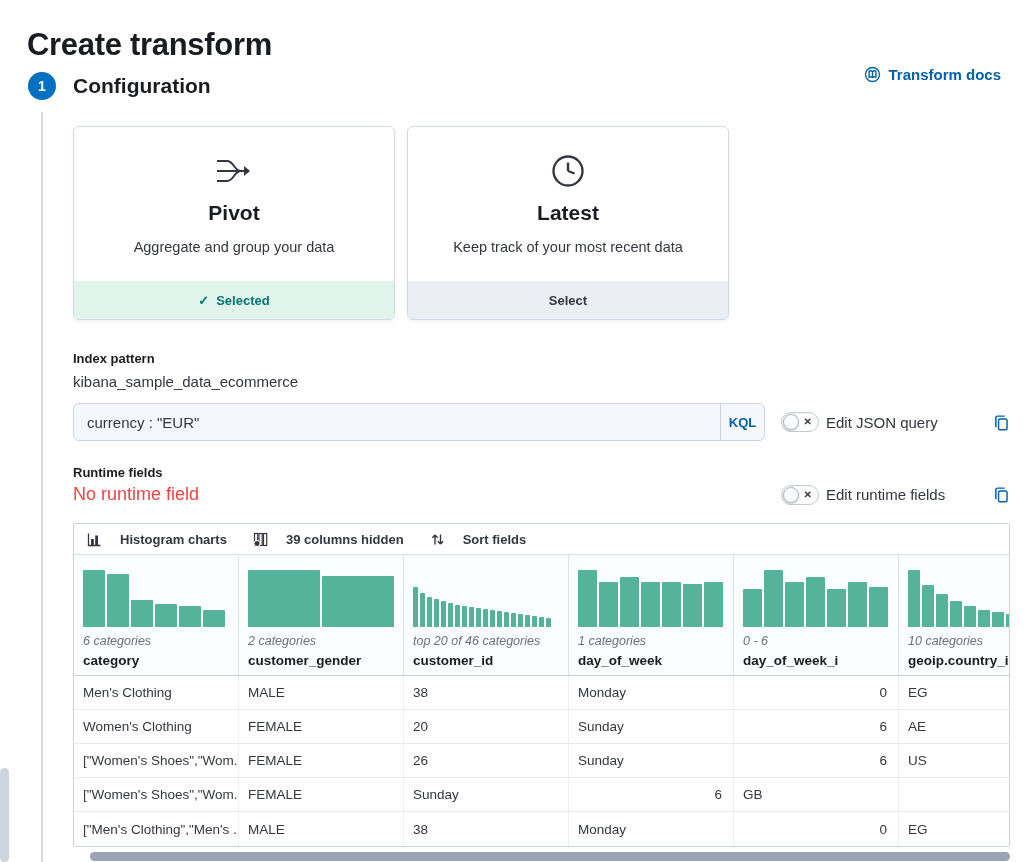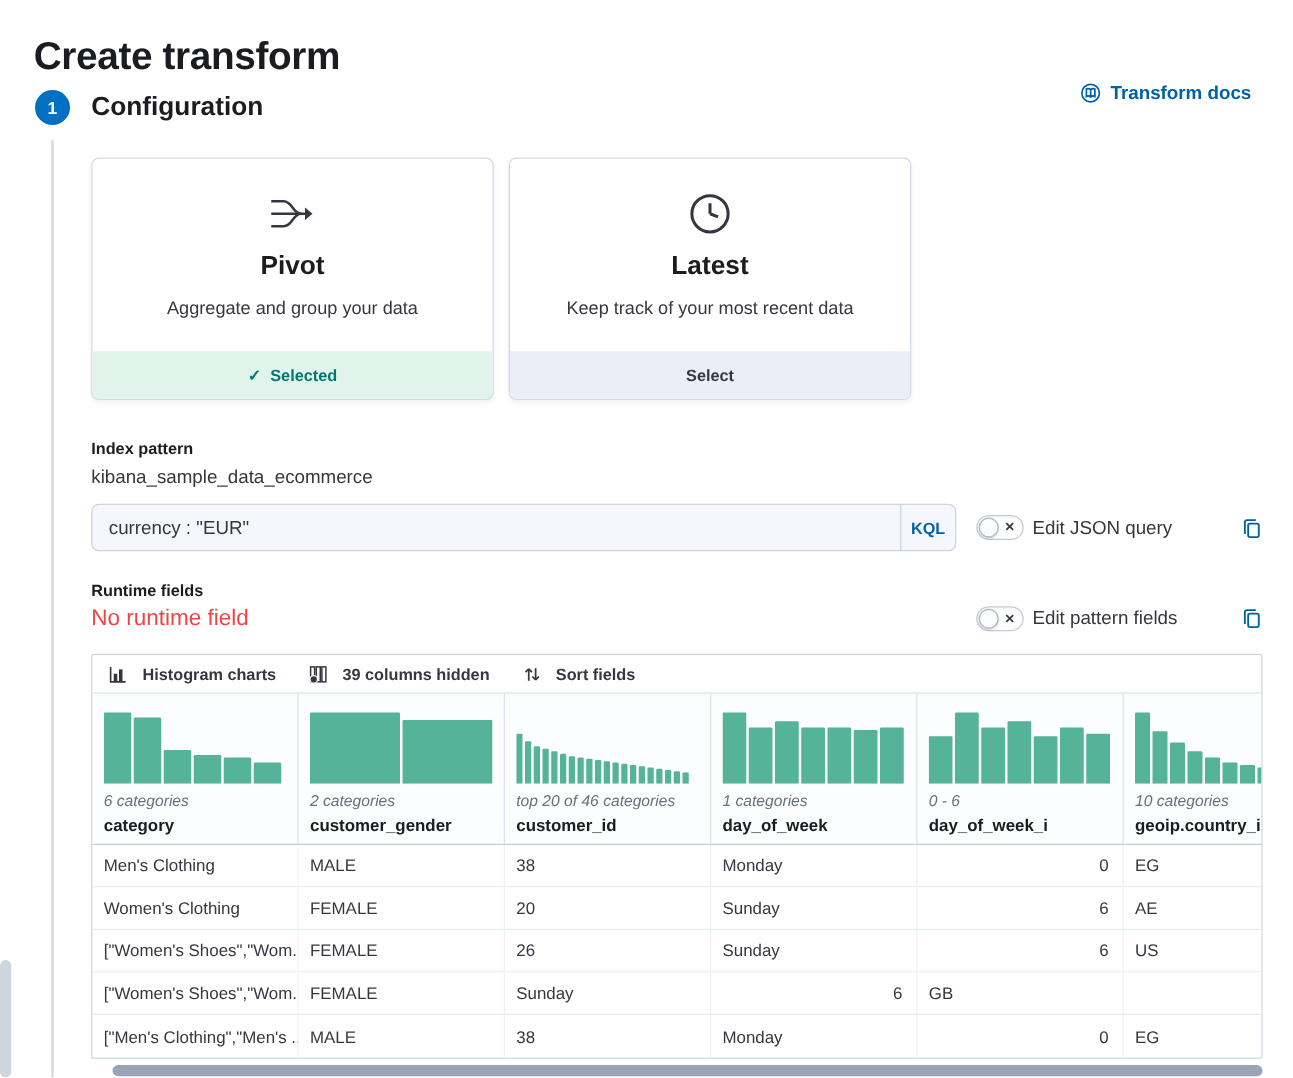--- a/index.html
+++ b/index.html
@@ -44,21 +44,21 @@
   .xmark { position:absolute; right:6px; top:3px; font-size:10px; color:#343741; font-weight:700; }
   .toggle-label { margin-left:7px; font-size:15px; color:#343741; white-space:nowrap; }
   .copy { margin-left:auto; cursor:pointer; display:flex; }
 
   .label-runtime { margin-top:24px; }
   .runtime-row { display:flex; align-items:center; margin-top:4px; }
   .runtime-value { font-size:18px; color:#ef4444; }
 
   .grid { margin-top:18px; width:937px; border:1px solid #ccd3de; border-radius:2px; overflow:hidden; background:#fff; }
   .toolbar { height:31px; display:flex; align-items:center; gap:26px; padding:0 13px; border-bottom:1px solid #d8dfe9; background:#fff; }
-  .tb-item { display:flex; align-items:center; gap:12px; font-size:13px; font-weight:700; color:#343741; cursor:pointer; white-space:nowrap; }
+  .tb-item { display:flex; align-items:center; gap:18px; font-size:13px; font-weight:700; color:#343741; cursor:pointer; white-space:nowrap; }
 
   .grid-header { display:flex; width:990px; background:#fcfdfe; border-bottom:1px solid #c6cedb; }
   .col-header { width:165px; flex:none; padding:12px 9px 7px; border-right:1px solid #dde3ec; cursor:pointer; }
   .hist { height:60px; display:flex; align-items:flex-end; gap:2px; margin-bottom:7px; overflow:hidden; }
   .bar { flex:none; border-radius:1px 1px 0 0; }
   .col-caption { font-style:italic; color:#69707d; font-size:12.5px; margin-bottom:5px; white-space:nowrap; overflow:hidden; }
   .col-name { font-weight:700; font-size:13.5px; color:#1a1c21; white-space:nowrap; overflow:hidden; }
 
   .grid-row { display:flex; width:990px; height:34px; border-bottom:1px solid #e6ebf2; background:#fff; }
   .grid-row:last-child { border-bottom:none; }
@@ -155,21 +155,21 @@
   </div>
 
   <div class="section-label label-runtime">Runtime fields</div>
   <div class="runtime-row">
     <div class="runtime-value">No runtime field</div>
     <div class="right-block">
       <div class="switch">
         <span class="knob"></span>
         <span class="xmark">✕</span>
       </div>
-      <div class="toggle-label">Edit pattern fields</div>
+      <div class="toggle-label">Edit runtime fields</div>
       <div class="copy">
         <svg width="17" height="17" viewBox="0 0 16 16" fill="none" stroke="#0061a6" stroke-width="1.4">
           <rect x="5.2" y="4.6" width="8" height="10.2" rx="1.4"></rect>
           <path d="M11 2 H4.3 A1.6 1.6 0 0 0 2.7 3.6 V12.5"></path>
         </svg>
       </div>
     </div>
   </div>
 
   <div class="grid">

